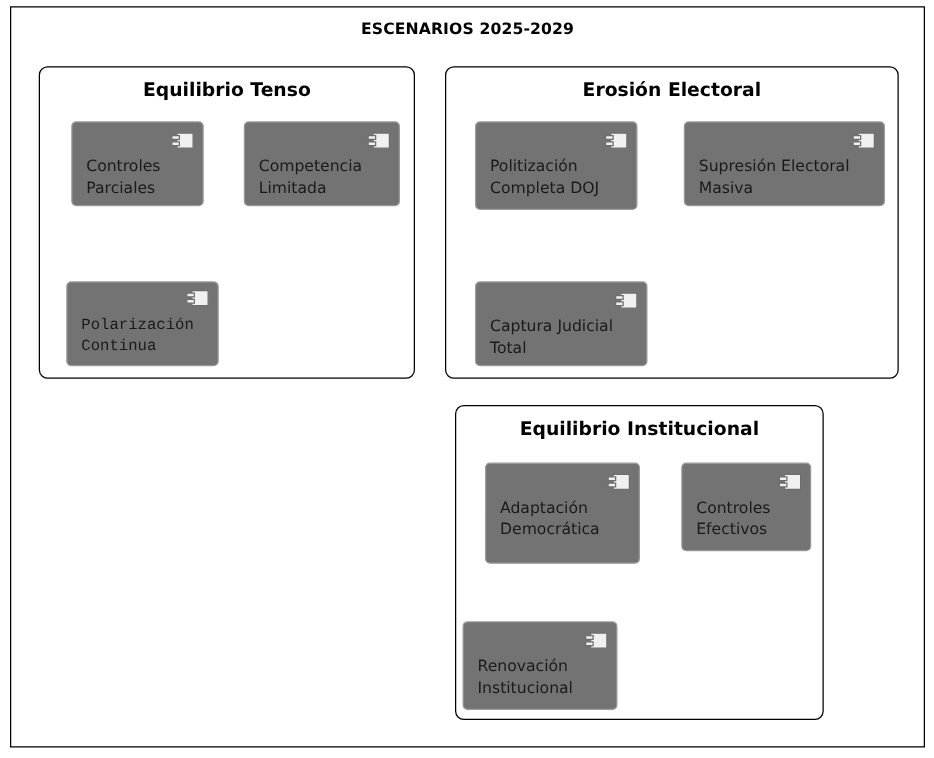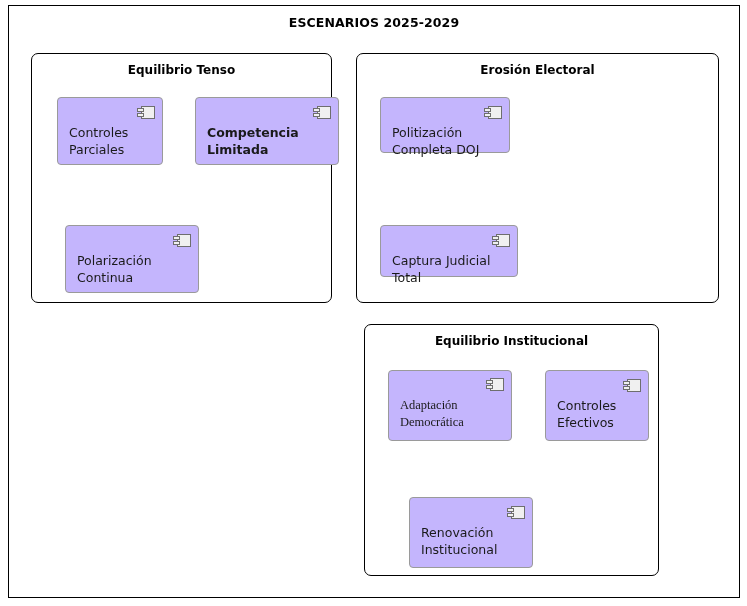--- a/index.html
+++ b/index.html
@@ -53,34 +53,34 @@
     border: 1.4px solid #000000;
     border-radius: 7px;
     background: #ffffff;
   }
   .group-title {
     position: absolute;
     left: 0;
     top: 9px;
     width: 100%;
     text-align: center;
-    font-size: 12px;
+    font-size: 15px;
     font-weight: bold;
     color: #000000;
   }
 
   #group-equilibrio { left: 22px;  top: 47px;  width: 301px; height: 250px; }
   #group-erosion    { left: 347px; top: 47px;  width: 363px; height: 250px; }
   #group-resiliencia{ left: 355px; top: 318px; width: 295px; height: 252px; }
 
   
   .component {
     position: absolute;
     box-sizing: border-box;
-    background: #c4b5fd;
+    background: #737373;
     border: 1px solid #9a9a9a;
     border-radius: 4px;
   }
   .component-label {
     position: absolute;
     left: 11px;
     right: 8px;
     top: 26px;
     font-size: 12.5px;
     line-height: 17px;
@@ -90,32 +90,32 @@
   .component-icon {
     position: absolute;
     right: 7px;
     top: 6px;
     width: 18px;
     height: 13px;
   }
 
   
   #cmp-controles-parciales   { left: 48px;  top: 91px;  width: 106px; height: 68px; }
-  #cmp-competencia-limitada  { left: 186px; top: 91px;  width: 144px; height: 68px; font-weight: bold; }
-  #cmp-polarizacion-continua { left: 56px;  top: 219px; width: 134px; height: 68px; }
-
-  
-  #cmp-politizacion-doj      { left: 371px; top: 91px;  width: 130px; height: 56px; }
+  #cmp-competencia-limitada  { left: 186px; top: 91px;  width: 125px; height: 68px; }
+  #cmp-polarizacion-continua { left: 44px;  top: 219px; width: 122px; height: 68px; font-family: Liberation Mono, monospace; }
+
+  
+  #cmp-politizacion-doj      { left: 371px; top: 91px;  width: 130px; height: 71px; }
   #cmp-supresion-electoral   { left: 538px; top: 91px;  width: 161px; height: 68px; }
-  #cmp-captura-judicial      { left: 371px; top: 219px; width: 138px; height: 52px; }
-
-  
-  #cmp-adaptacion-democratica{ left: 379px; top: 364px; width: 124px; height: 71px; font-family: Liberation Serif, serif; }
+  #cmp-captura-judicial      { left: 371px; top: 219px; width: 138px; height: 68px; }
+
+  
+  #cmp-adaptacion-democratica{ left: 379px; top: 364px; width: 124px; height: 81px; }
   #cmp-controles-efectivos   { left: 536px; top: 364px; width: 104px; height: 71px; }
-  #cmp-renovacion            { left: 400px; top: 491px; width: 124px; height: 71px; }
+  #cmp-renovacion            { left: 361px; top: 491px; width: 124px; height: 71px; }
 </style>
 </head>
 <body>
 
 <div id="canvas">
 
   <div class="outer-frame">
 
     <div class="diagram-title">ESCENARIOS 2025-2029</div>
 
@@ -168,20 +168,31 @@
         <svg width="18" height="13" viewBox="0 0 18 13">
           <rect x="4.5" y="0.5" width="13" height="12" fill="#f0f0f0" stroke="#6e6e6e" stroke-width="1"></rect>
           <rect x="0.5" y="2.5" width="6" height="3" fill="#f0f0f0" stroke="#6e6e6e" stroke-width="1"></rect>
           <rect x="0.5" y="7.5" width="6" height="3" fill="#f0f0f0" stroke="#6e6e6e" stroke-width="1"></rect>
         </svg>
       </span>
       <div class="component-label">Politización
 Completa DOJ</div>
     </div>
 
+    <div class="component" id="cmp-supresion-electoral">
+      <span class="component-icon">
+        <svg width="18" height="13" viewBox="0 0 18 13">
+          <rect x="4.5" y="0.5" width="13" height="12" fill="#f0f0f0" stroke="#6e6e6e" stroke-width="1"></rect>
+          <rect x="0.5" y="2.5" width="6" height="3" fill="#f0f0f0" stroke="#6e6e6e" stroke-width="1"></rect>
+          <rect x="0.5" y="7.5" width="6" height="3" fill="#f0f0f0" stroke="#6e6e6e" stroke-width="1"></rect>
+        </svg>
+      </span>
+      <div class="component-label">Supresión Electoral
+Masiva</div>
+    </div>
 
     <div class="component" id="cmp-captura-judicial">
       <span class="component-icon">
         <svg width="18" height="13" viewBox="0 0 18 13">
           <rect x="4.5" y="0.5" width="13" height="12" fill="#f0f0f0" stroke="#6e6e6e" stroke-width="1"></rect>
           <rect x="0.5" y="2.5" width="6" height="3" fill="#f0f0f0" stroke="#6e6e6e" stroke-width="1"></rect>
           <rect x="0.5" y="7.5" width="6" height="3" fill="#f0f0f0" stroke="#6e6e6e" stroke-width="1"></rect>
         </svg>
       </span>
       <div class="component-label">Captura Judicial

